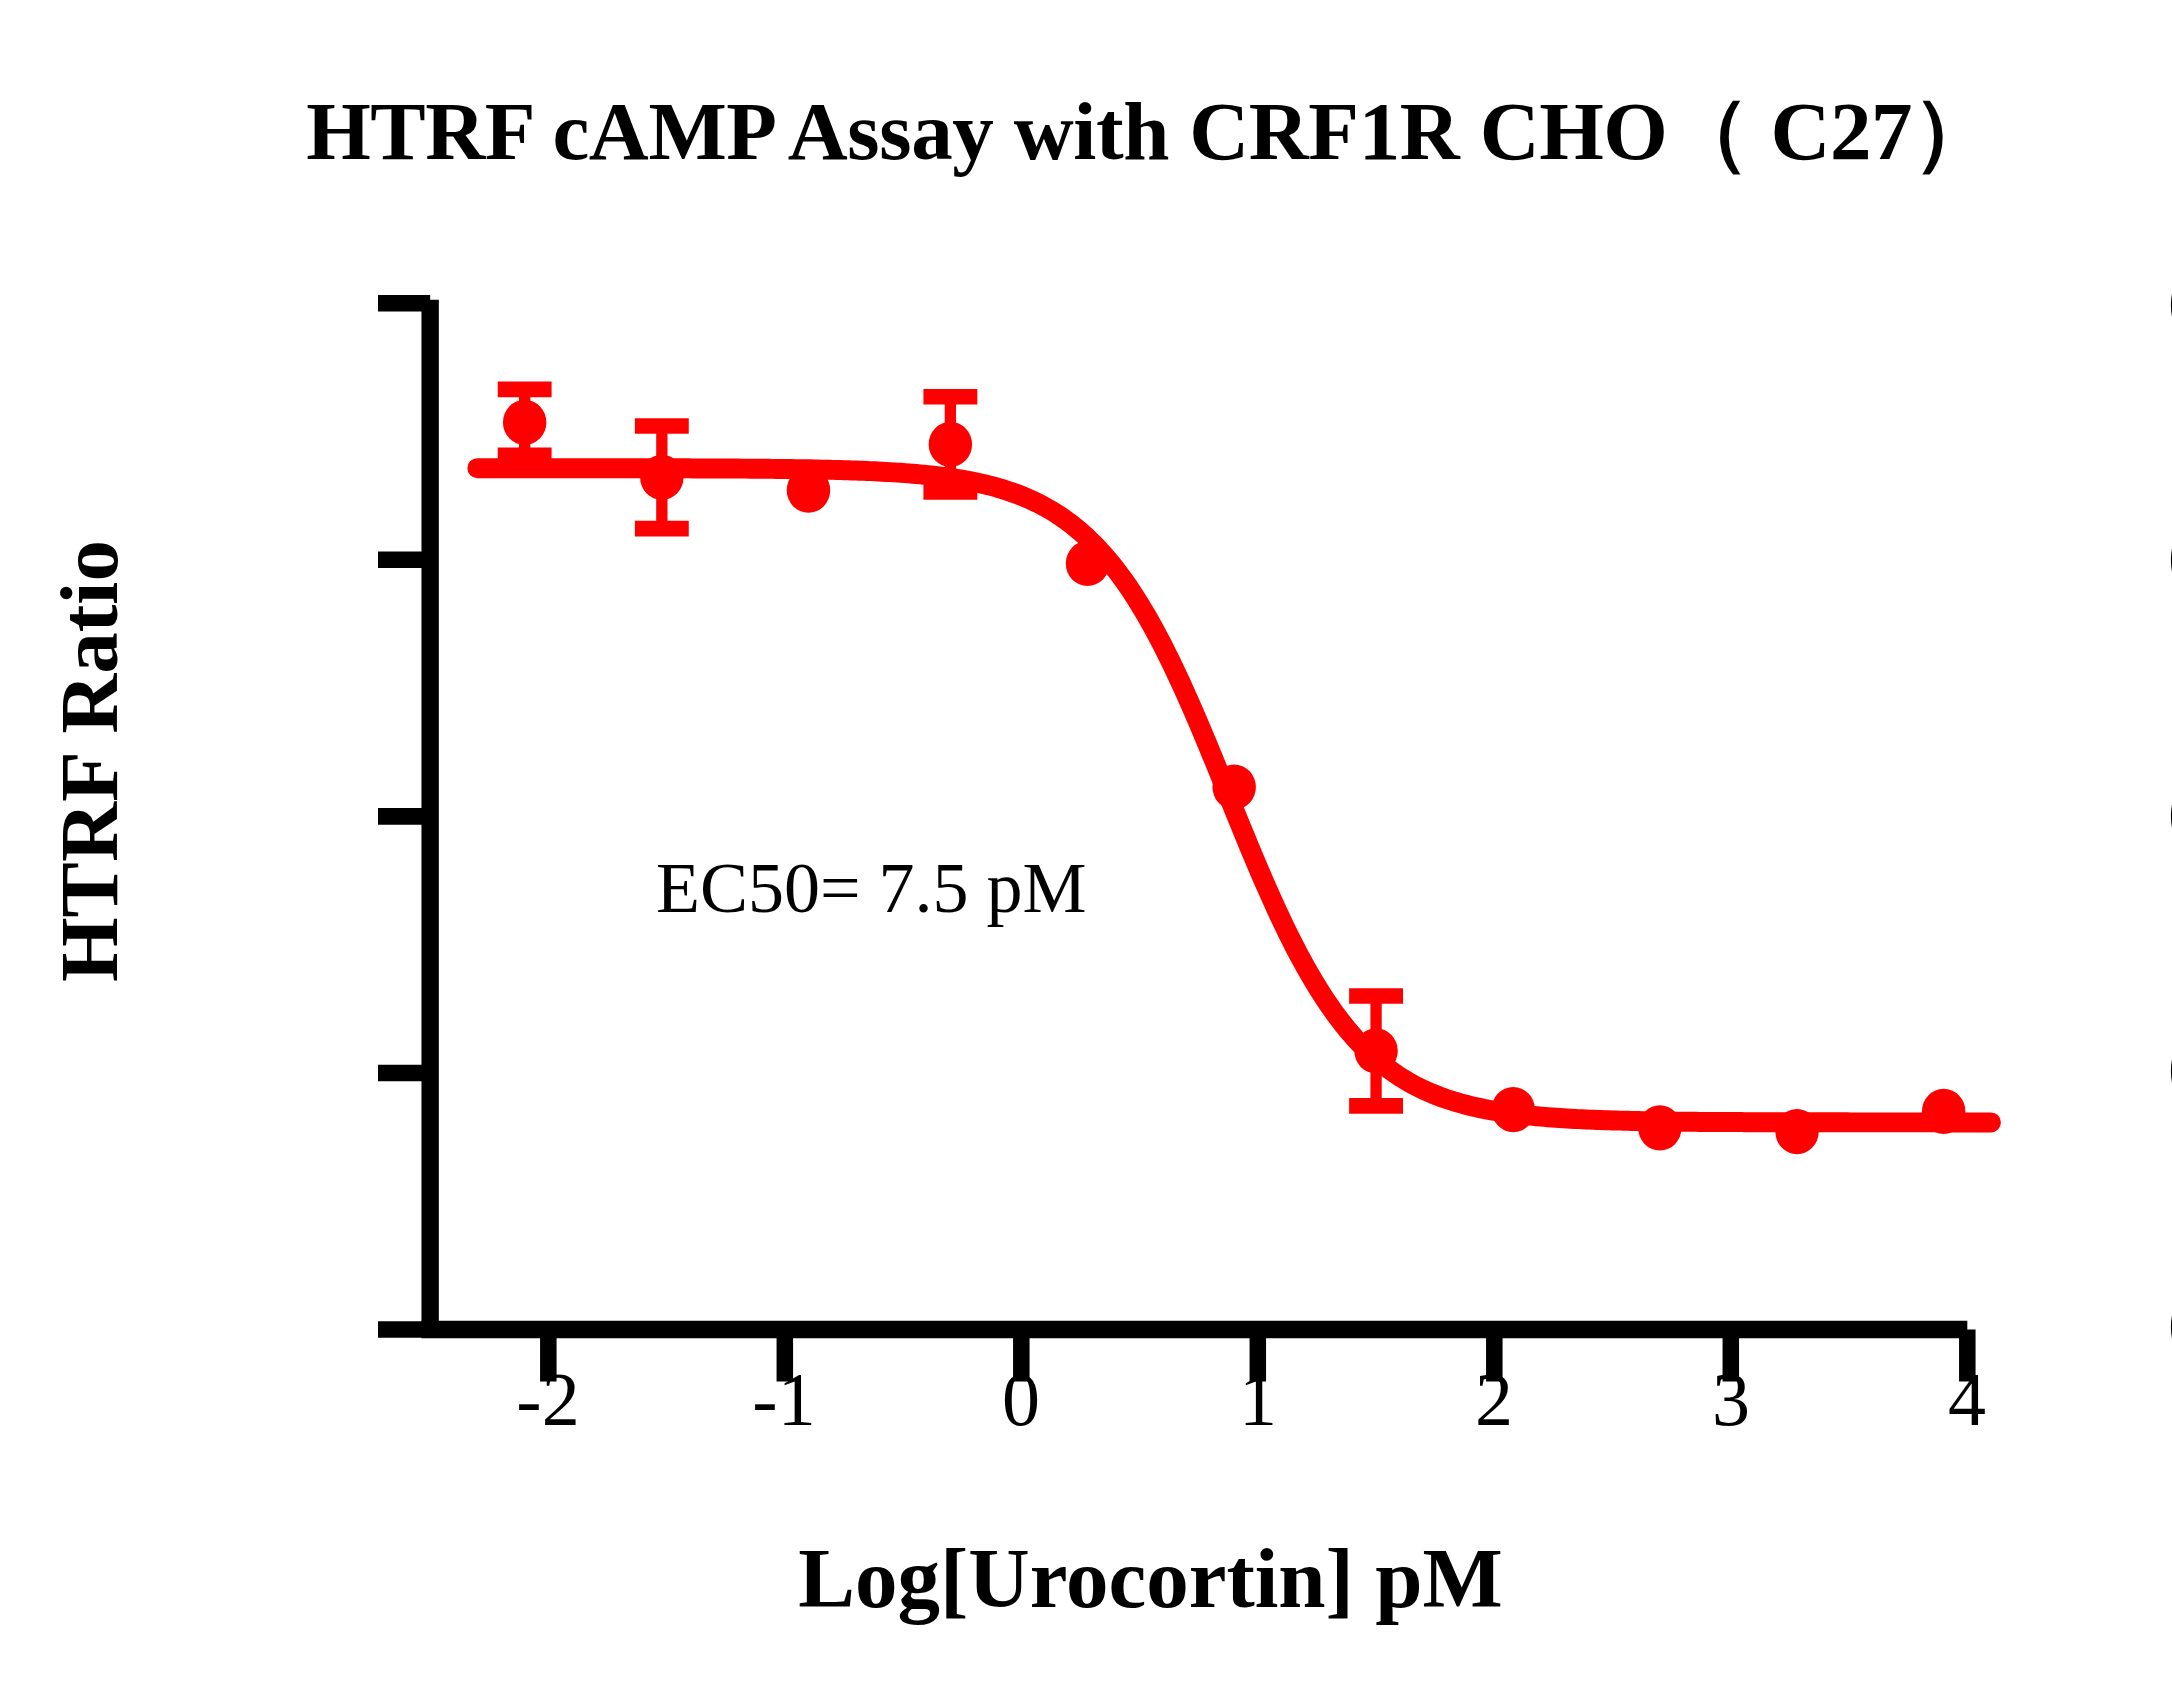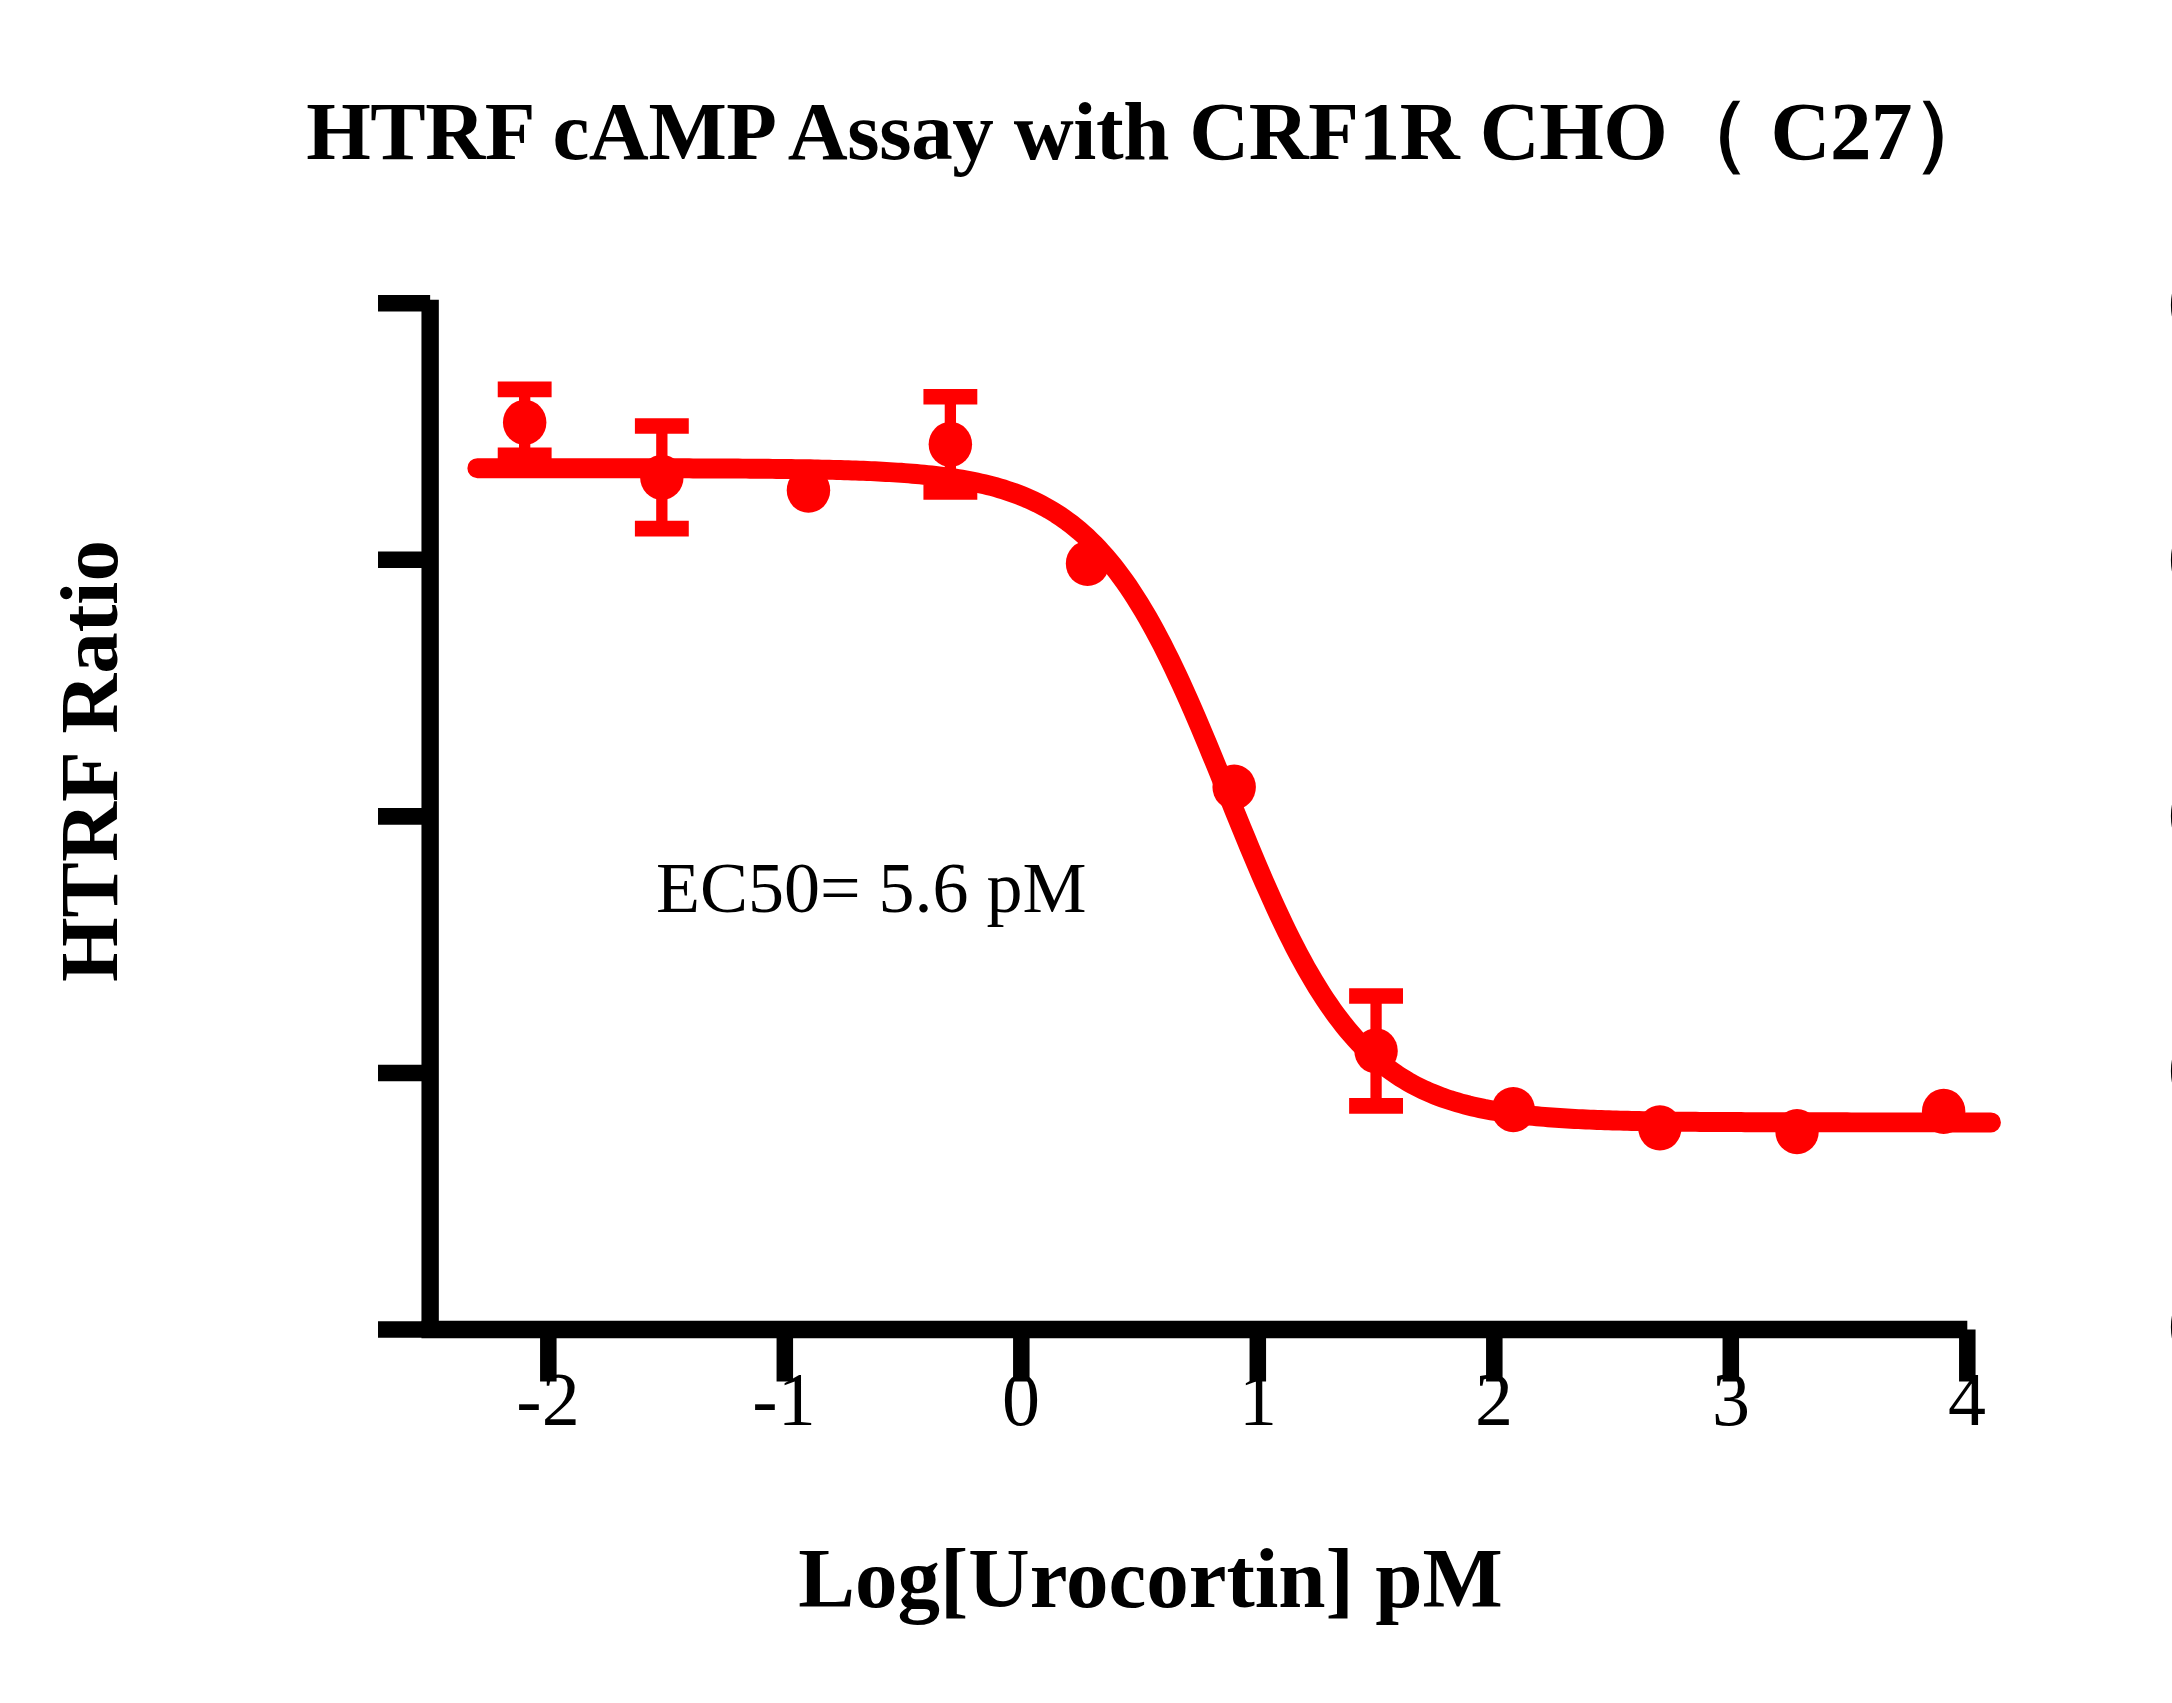--- a/index.html
+++ b/index.html
@@ -118,16 +118,16 @@
         <ellipse cx="2503.08" cy="1296.9357142857145" rx="50" ry="52" fill="#FF0000"></ellipse>
         <ellipse cx="2840.5666666666666" cy="1811.514285714286" rx="50" ry="52" fill="#FF0000"></ellipse>
         <ellipse cx="3167.166666666667" cy="2418.885714285714" rx="50" ry="52" fill="#FF0000"></ellipse>
         <ellipse cx="3482.88" cy="2553.857142857143" rx="50" ry="52" fill="#FF0000"></ellipse>
         <ellipse cx="3820.366666666667" cy="2596.035714285714" rx="50" ry="52" fill="#FF0000"></ellipse>
         <ellipse cx="4136.08" cy="2604.4714285714285" rx="50" ry="52" fill="#FF0000"></ellipse>
         <ellipse cx="4473.5666666666675" cy="2558.0750000000003" rx="50" ry="52" fill="#FF0000"></ellipse>
       </g>
   </svg>
 
-  <div id="ec50-annotation">EC50= 5.6 pM</div>
+  <div id="ec50-annotation">EC50= 7.5 pM</div>
 
 </div>
 
 
 </body></html>

